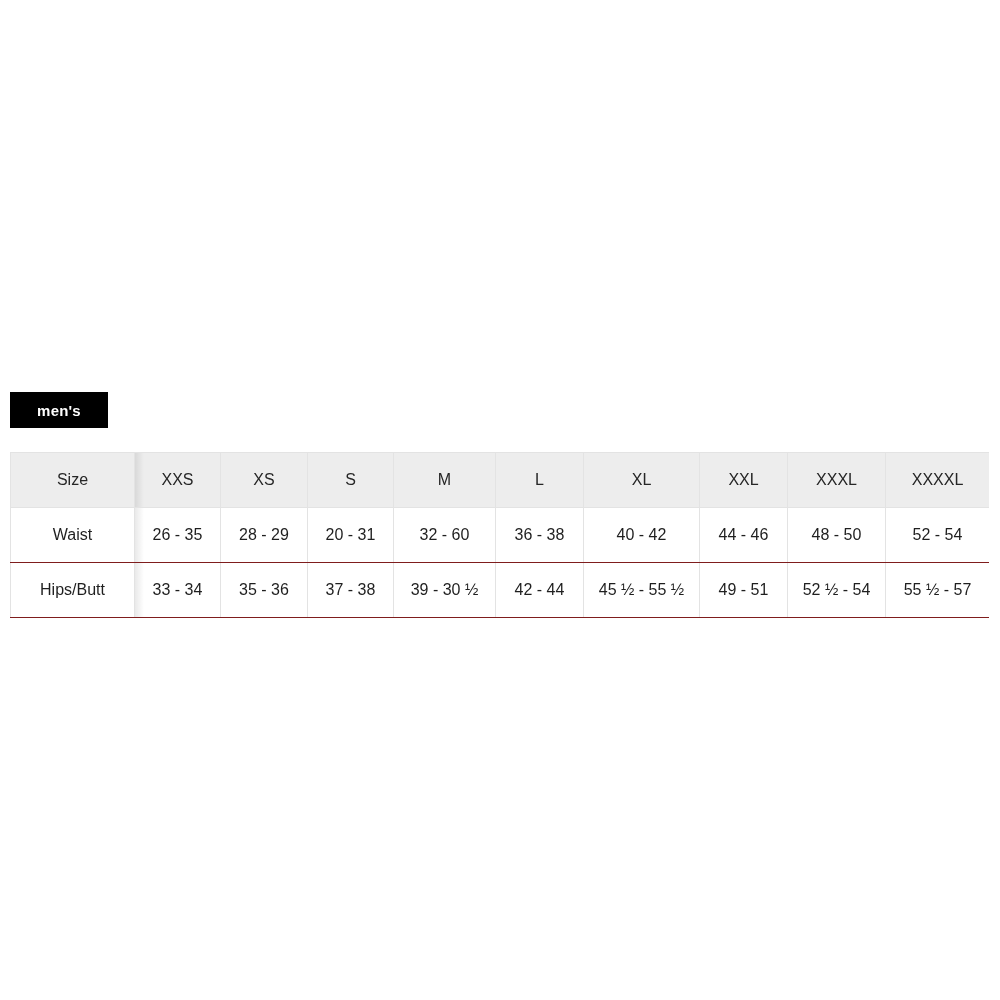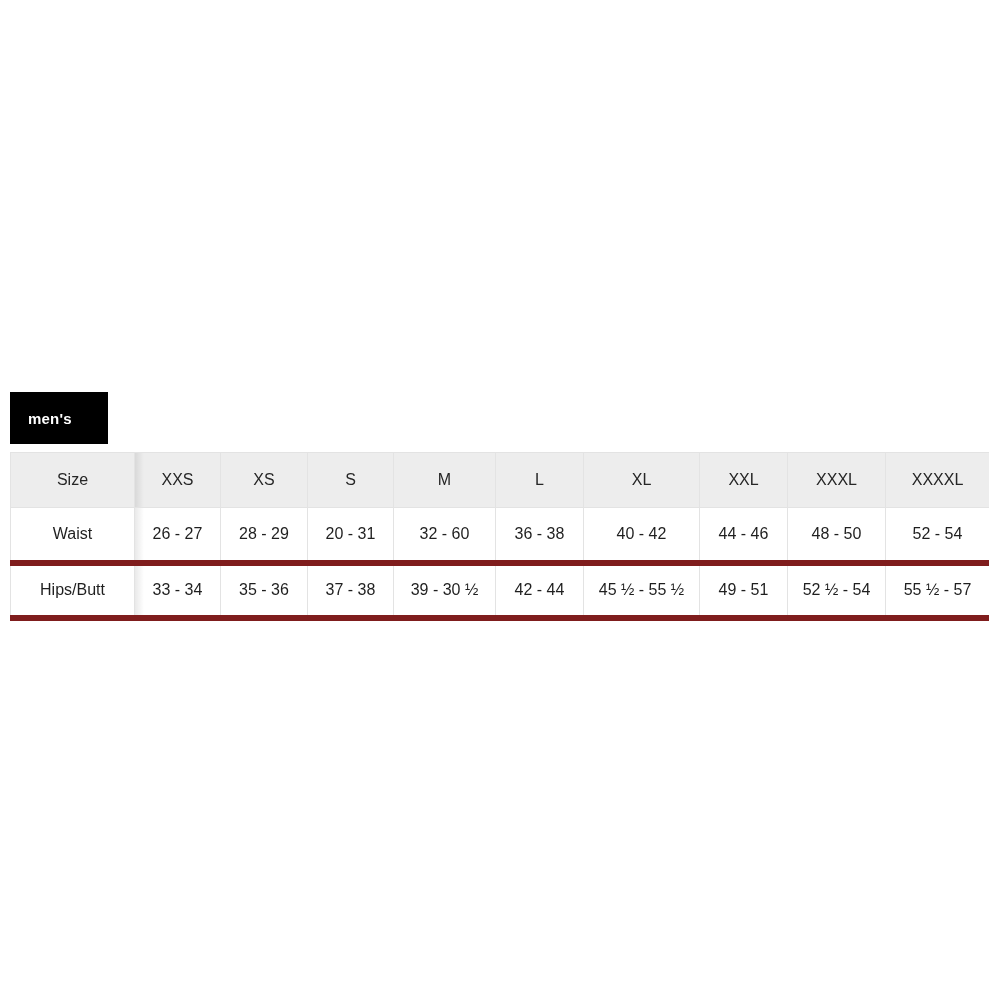--- a/index.html
+++ b/index.html
@@ -27,27 +27,27 @@
     left: 10px;
     top: 392px;
     display: flex;
   }
   .tab {
     background: #000000;
     color: #ffffff;
     font-size: 15px;
     font-weight: bold;
     letter-spacing: 0.2px;
-    height: 52px;
+    height: 36px;
     min-width: 98px;
     box-sizing: border-box;
     padding: 0 18px;
     display: flex;
     align-items: center;
-    justify-content: flex-start;
+    justify-content: center;
     cursor: pointer;
     user-select: none;
   }
 
   
   .table-wrap {
     position: absolute;
     left: 10px;
     top: 452px;
     width: 979px;
@@ -61,21 +61,21 @@
     color: #1f1f1f;
   }
   table.size-chart th,
   table.size-chart td {
     height: 55px;
     box-sizing: border-box;
     text-align: center;
     vertical-align: middle;
     font-weight: normal;
     border-right: 1px solid #e3e3e3;
-    border-bottom: 6px solid #7f1d1d;
+    border-bottom: 1px solid #7f1d1d;
     padding: 0 4px;
     white-space: nowrap;
   }
   table.size-chart thead th {
     background: #ededed;
     border-bottom: 1px solid #e3e3e3;
     border-top: 1px solid #e3e3e3;
     color: #262626;
   }
   table.size-chart tbody td {
@@ -157,21 +157,21 @@
           <th>L</th>
           <th>XL</th>
           <th>XXL</th>
           <th>XXXL</th>
           <th>XXXXL</th>
         </tr>
       </thead>
       <tbody>
         <tr>
           <td class="sticky-col">Waist</td>
-          <td class="shadow-col">26 - 27</td>
+          <td class="shadow-col">26 - 35</td>
           <td>28 - 29</td>
           <td>20 - 31</td>
           <td>32 - 60</td>
           <td>36 - 38</td>
           <td>40 - 42</td>
           <td>44 - 46</td>
           <td>48 - 50</td>
           <td>52 - 54</td>
         </tr>
         <tr>

